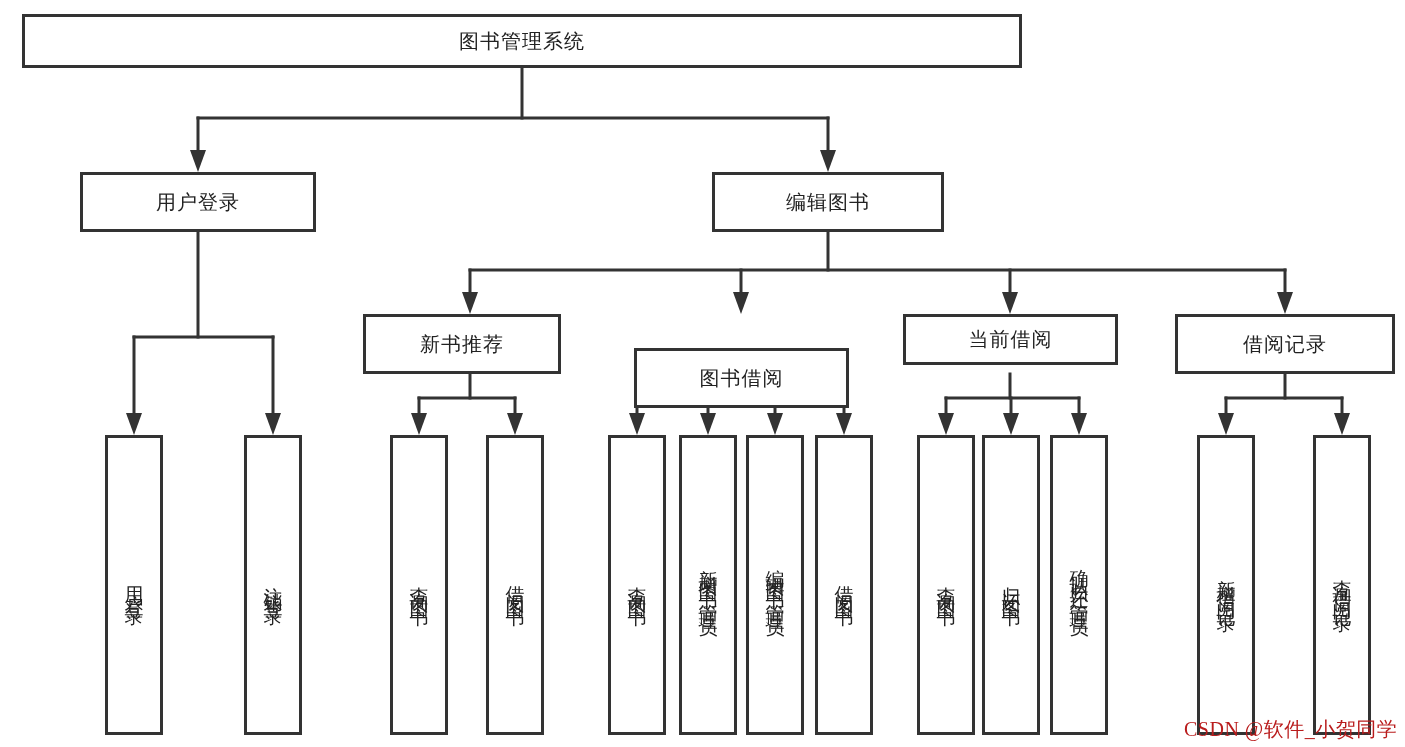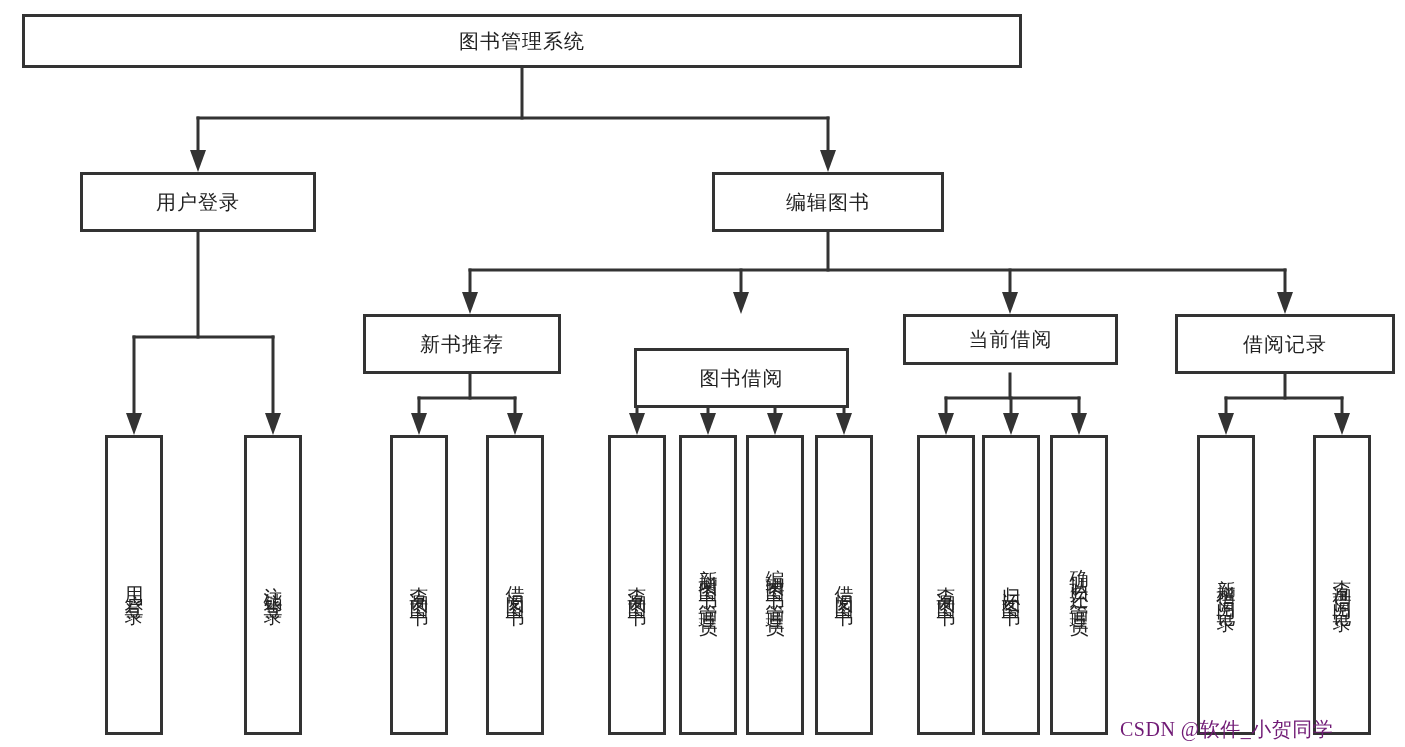--- a/index.html
+++ b/index.html
@@ -47,23 +47,23 @@
   .n-bor-add      {left:679px;}
   .n-bor-edit     {left:746px;}
   .n-bor-borrow   {left:815px;}
   .n-cur-query    {left:917px;}
   .n-cur-return   {left:982px;}
   .n-cur-confirm  {left:1050px;}
   .n-log-add      {left:1197px;}
   .n-log-query    {left:1313px;}
   #watermark{
     position:absolute;
-    left:1120px;top:716px;
+    left:1184px;top:716px;
     font-size:20px;
-    color:#701a75;
+    color:#b91c1c;
     white-space:nowrap;
     z-index:2;
     letter-spacing:0.5px;
   }
 </style>
 </head>
 <body>
 
 <div id="stage">
 

